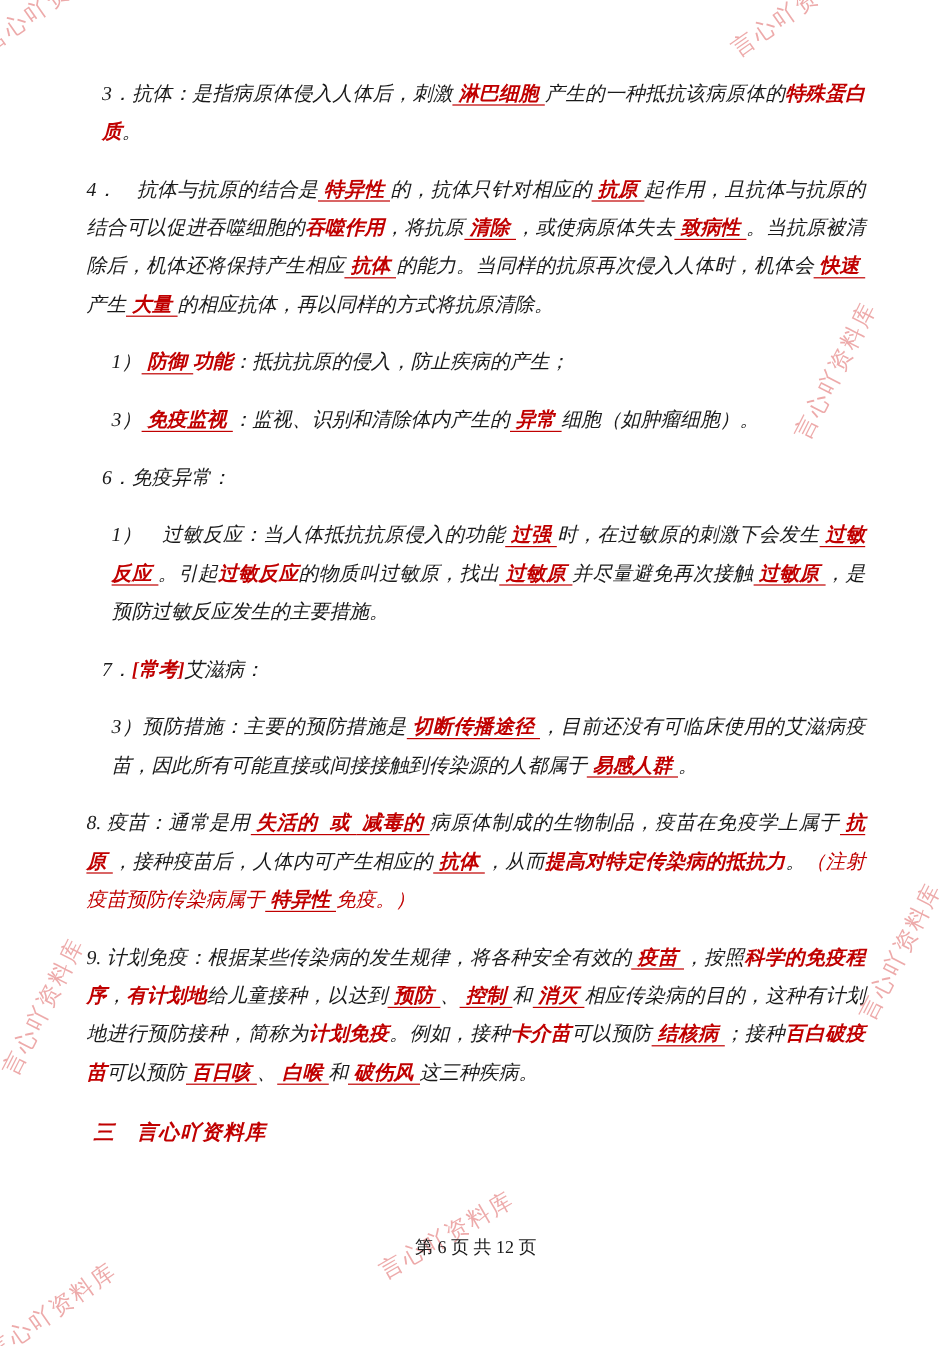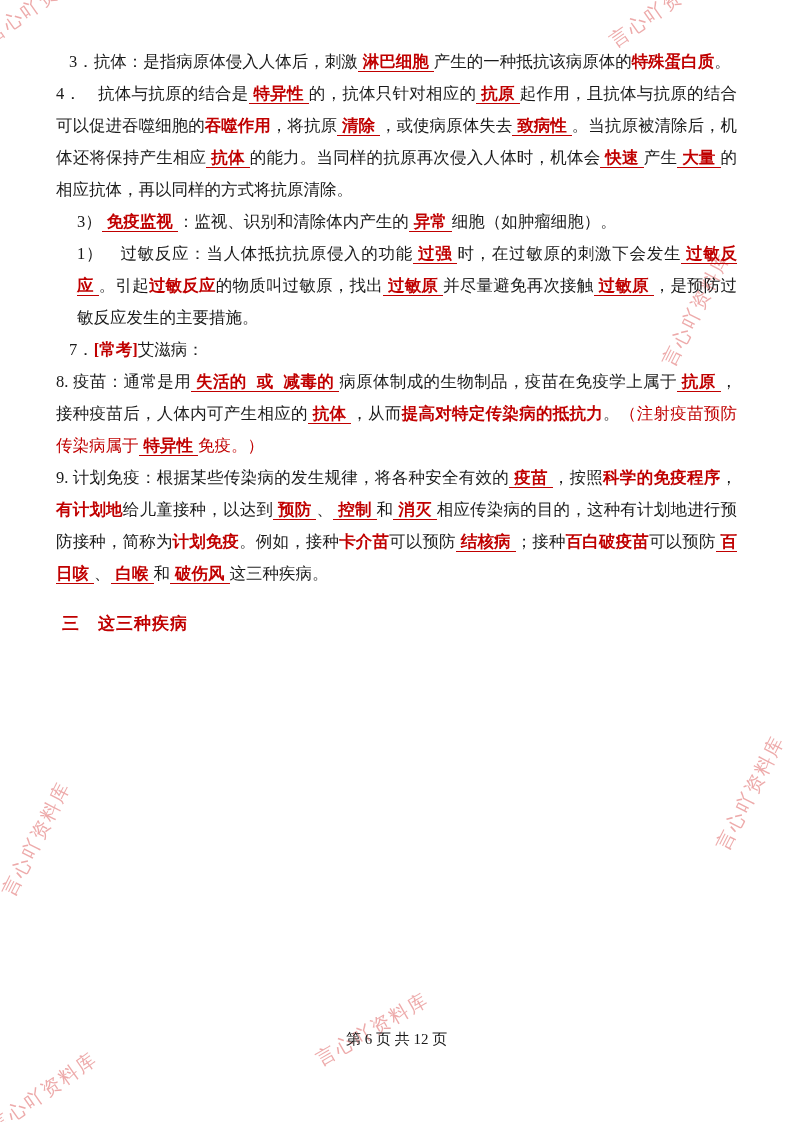--- a/index.html
+++ b/index.html
@@ -10,26 +10,27 @@
     background:#ffffff;
     overflow:hidden;
     font-family:"Liberation Serif","DejaVu Serif",serif;
   }
   .doc-body{
     position:absolute;
     left:56px;top:46px;
     width:681px;
   }
   .doc-body p{
-    margin:0;
+    margin:16px;
     font-size:16.5px;
     line-height:32px;
     text-align:justify;
     color:#1a1a1a;
     word-break:break-all;
+    font-style:italic;
   }
   .doc-body p.indent1{padding-left:13px;}
   .doc-body p.indent2{padding-left:21px;}
   .doc-body p.heading{
     margin-top:18px;
     padding-left:6px;
     font-size:17px;
     font-weight:bold;
     color:#C00000;
     letter-spacing:1px;
@@ -77,23 +78,26 @@
   <div class="wm wm2">言心吖资料库</div>
   <div class="wm wm3">言心吖资料库</div>
   <div class="wm wm4">言心吖资料库</div>
   <div class="wm wm5">言心吖资料库</div>
   <div class="wm wm6">言心吖资料库</div>
   <div class="wm wm7">言心吖资料库</div>
 
   <div class="doc-body">
       <p class="indent1"><span class="blk">3．抗体：是指病原体侵入人体后，刺激</span><span class="red u b">淋巴细胞</span><span class="blk">产生的一种抵抗该病原体的</span><span class="red b">特殊蛋白质</span><span class="blk">。</span></p>
       <p class="flush"><span class="blk">4．　抗体与抗原的结合是</span><span class="red u b">特异性</span><span class="blk">的，抗体只针对相应的</span><span class="red u b">抗原</span><span class="blk">起作用，且抗体与抗原的结合可以促进吞噬细胞的</span><span class="red b">吞噬作用</span><span class="blk">，将抗原</span><span class="red u b">清除</span><span class="blk">，或使病原体失去</span><span class="red u b">致病性</span><span class="blk">。当抗原被清除后，机体还将保持产生相应</span><span class="red u b">抗体</span><span class="blk">的能力。当同样的抗原再次侵入人体时，机体会</span><span class="red u b">快速</span><span class="blk">产生</span><span class="red u b">大量</span><span class="blk">的相应抗体，再以同样的方式将抗原清除。</span></p>
+      <p class="indent2"><span class="blk">1）</span><span class="red u b">防御</span><span class="red b">功能</span><span class="blk">：抵抗抗原的侵入，防止疾病的产生；</span></p>
       <p class="indent2"><span class="blk">3）</span><span class="red u b">免疫监视</span><span class="blk">：监视、识别和清除体内产生的</span><span class="red u b">异常</span><span class="blk">细胞（如肿瘤细胞）。</span></p>
+      <p class="indent1"><span class="blk">6．免疫异常：</span></p>
       <p class="indent2"><span class="blk">1）　过敏反应：当人体抵抗抗原侵入的功能</span><span class="red u b">过强</span><span class="blk">时，在过敏原的刺激下会发生</span><span class="red u b">过敏反应</span><span class="blk">。引起</span><span class="red b">过敏反应</span><span class="blk">的物质叫过敏原，找出</span><span class="red u b">过敏原</span><span class="blk">并尽量避免再次接触</span><span class="red u b">过敏原</span><span class="blk">，是预防过敏反应发生的主要措施。</span></p>
       <p class="indent1"><span class="blk">7．</span><span class="red b">[常考]</span><span class="blk">艾滋病：</span></p>
+      <p class="indent2"><span class="blk">3）预防措施：主要的预防措施是</span><span class="red u b">切断传播途径</span><span class="blk">，目前还没有可临床使用的艾滋病疫苗，因此所有可能直接或间接接触到传染源的人都属于</span><span class="red u b">易感人群</span><span class="blk">。</span></p>
       <p class="flush"><span class="blk">8. 疫苗：通常是用</span><span class="red u b">失活的</span><span class="red u b">或</span><span class="red u b">减毒的</span><span class="blk">病原体制成的生物制品，疫苗在免疫学上属于</span><span class="red u b">抗原</span><span class="blk">，接种疫苗后，人体内可产生相应的</span><span class="red u b">抗体</span><span class="blk">，从而</span><span class="red b">提高对特定传染病的抵抗力</span><span class="blk">。</span><span class="red">（注射疫苗预防传染病属于</span><span class="red u b">特异性</span><span class="red">免疫。）</span></p>
       <p class="flush"><span class="blk">9. 计划免疫：根据某些传染病的发生规律，将各种安全有效的</span><span class="red u b">疫苗</span><span class="blk">，按照</span><span class="red b">科学的免疫程</span><span class="red b">序</span><span class="blk">，</span><span class="red b">有计划地</span><span class="blk">给儿童接种，以达到</span><span class="red u b">预防</span><span class="blk">、</span><span class="red u b">控制</span><span class="blk">和</span><span class="red u b">消灭</span><span class="blk">相应传染病的目的，这种有计划地进行预防接种，简称为</span><span class="red b">计划免疫</span><span class="blk">。例如，接种</span><span class="red b">卡介苗</span><span class="blk">可以预防</span><span class="red u b">结核病</span><span class="blk">；接种</span><span class="red b">百白破疫苗</span><span class="blk">可以预防</span><span class="red u b">百日咳</span><span class="blk">、</span><span class="red u b">白喉</span><span class="blk">和</span><span class="red u b">破伤风</span><span class="blk">这三种疾病。</span></p>
-      <p class="heading"><span class="red b">三　这三种疾病</span></p>
+      <p class="heading"><span class="red b">三　言心吖资料库</span></p>
     </div>
 
   <div class="footer">第 6 页 共 12 页</div>
 
 </div>
 
 </body></html>

